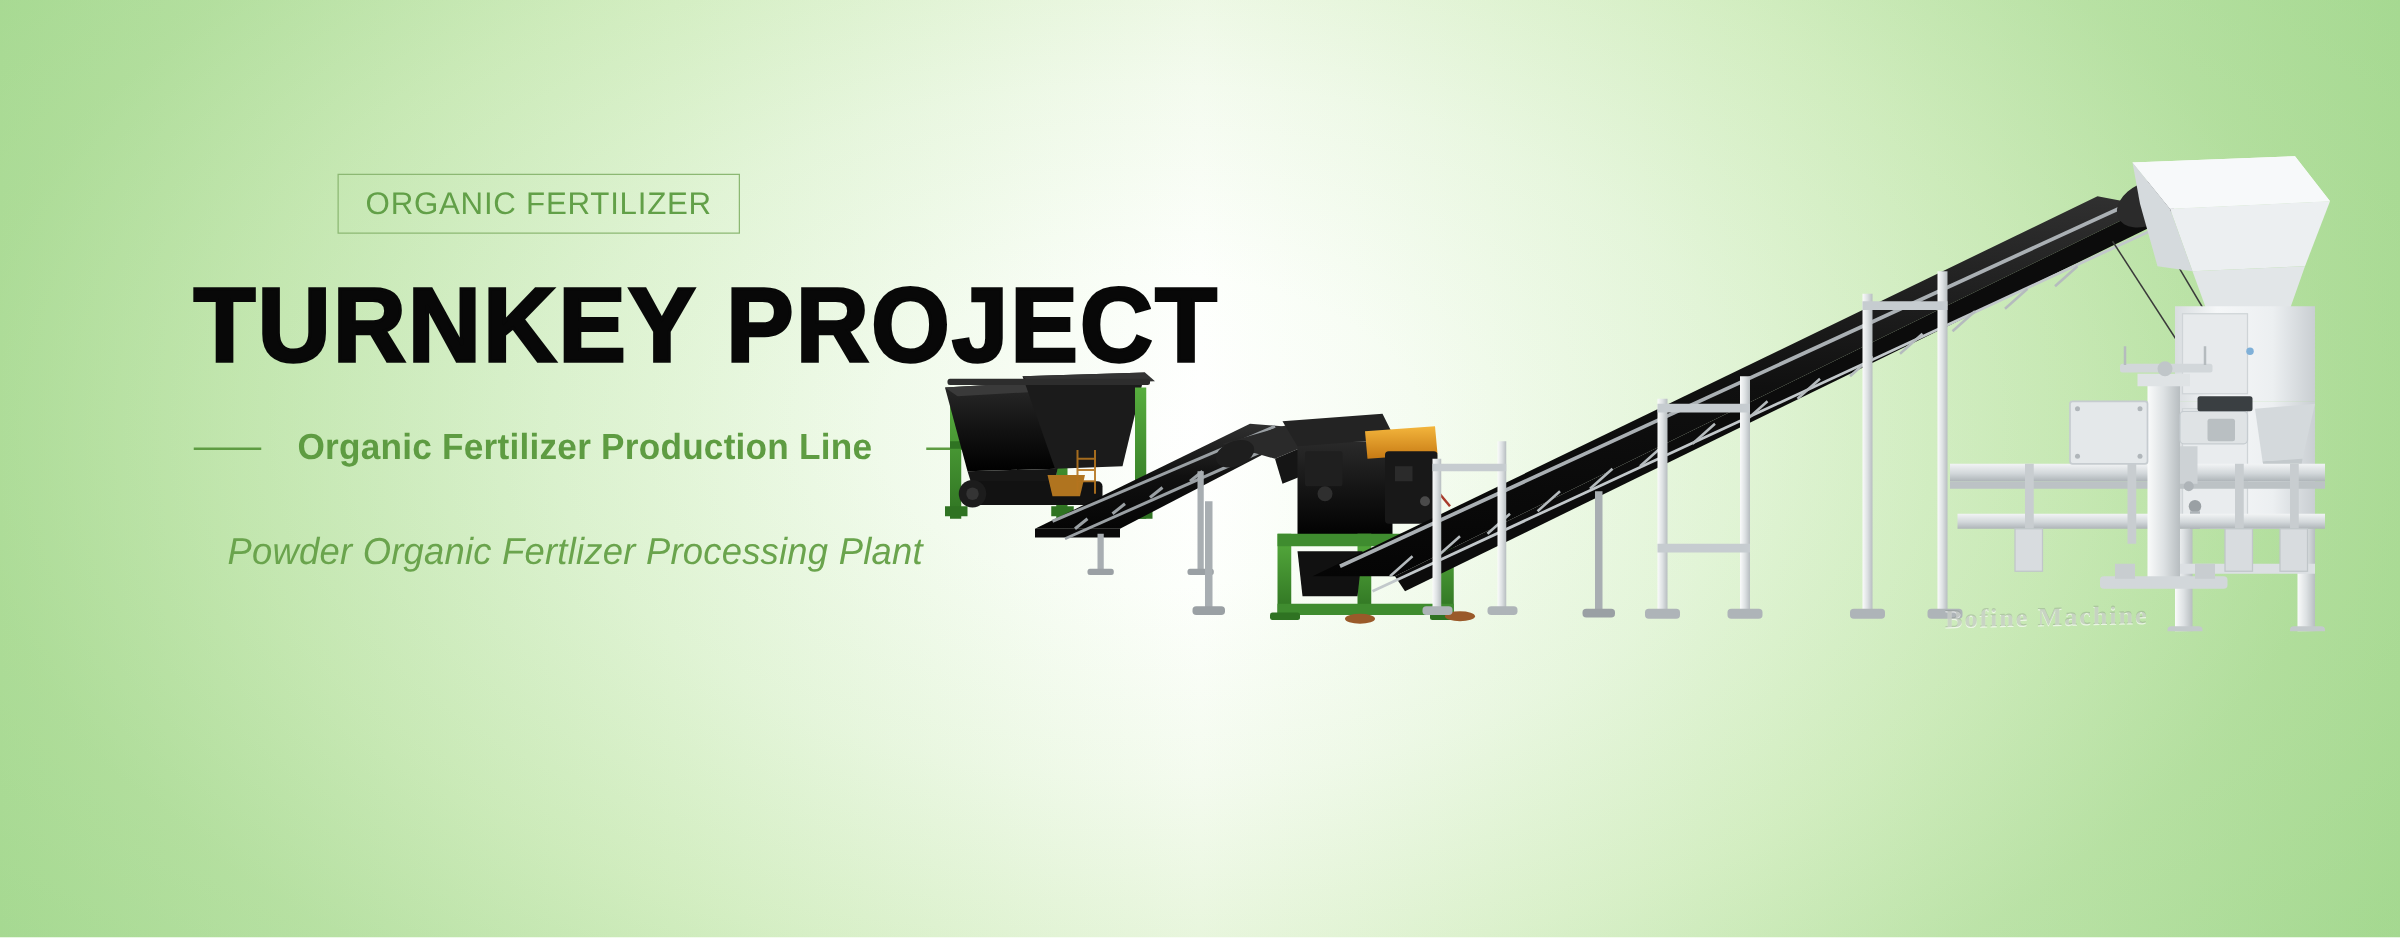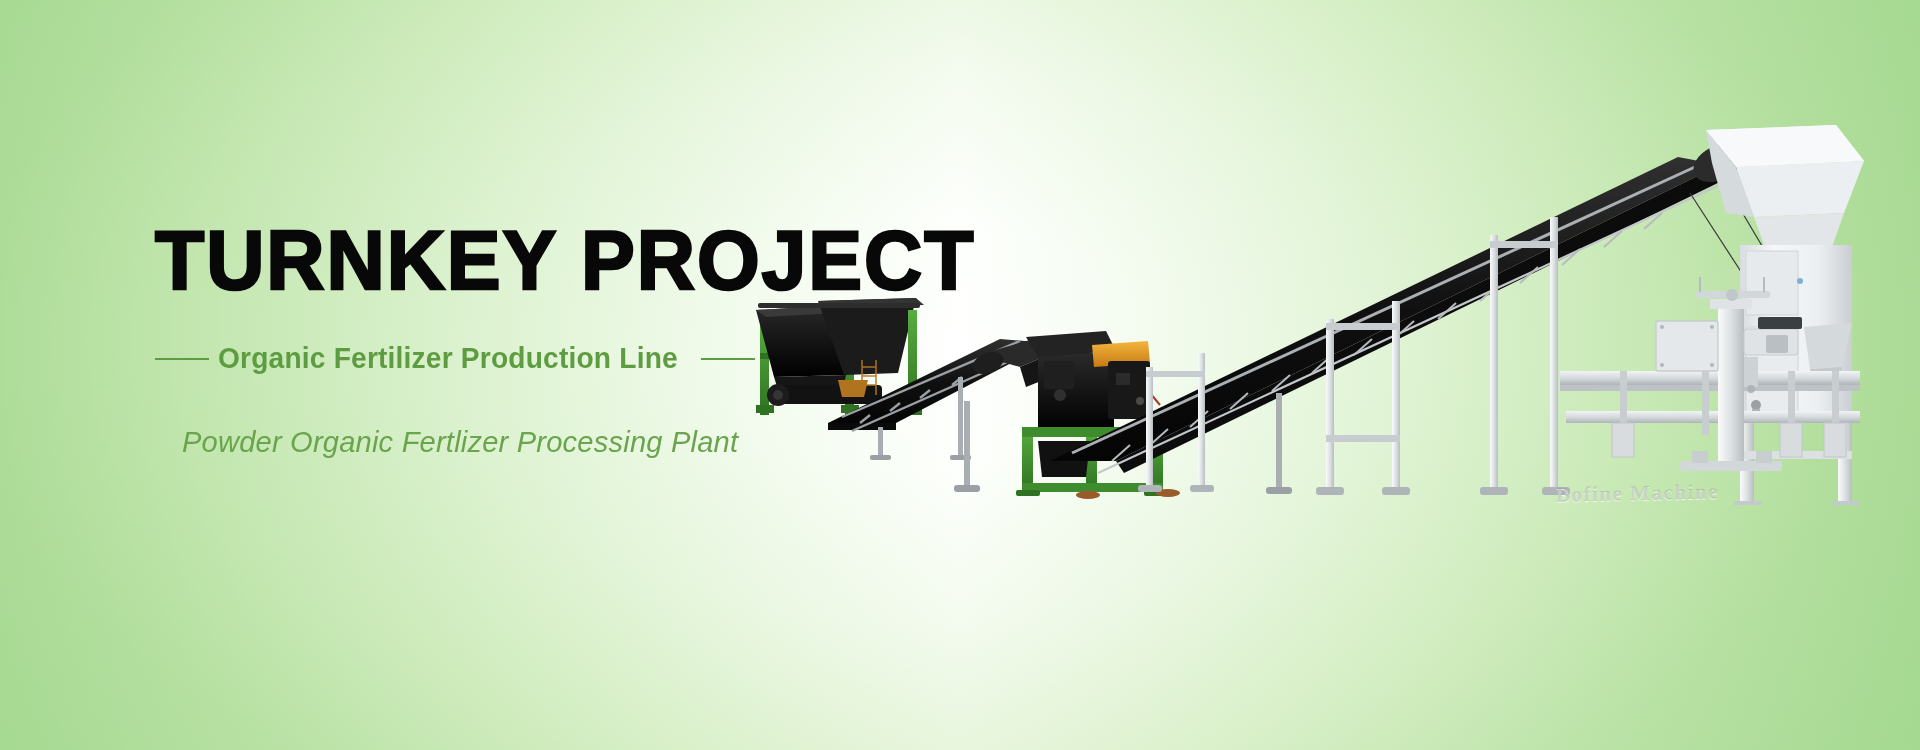--- a/index.html
+++ b/index.html
@@ -64,21 +64,21 @@
     white-space: nowrap;
     -webkit-text-stroke: 2.6px #080808;
   }
 
   .subline {
     position: absolute;
     left: 155px;
     top: 342px;
     display: flex;
     align-items: center;
-    gap: 9px;
+    gap: 29px;
     white-space: nowrap;
     justify-content: center;
   }
   .rule {
     width: 54px;
     height: 2px;
     background: #5e9c42;
     flex: none;
   }
   .subline-label {
@@ -130,20 +130,23 @@
     transform: skewY(-1.2deg);
   }
 </style>
 </head>
 <body>
 
 <div id="banner">
 
   <div class="text-col">
 
+    <div class="badge">
+      <span class="badge-label">ORGANIC FERTILIZER</span>
+    </div>
 
     <div class="headline">TURNKEY PROJECT</div>
 
     <div class="subline">
       <span class="rule"></span>
       <span class="subline-label">Organic Fertilizer Production Line</span>
       <span class="rule"></span>
     </div>
 
     <div class="tagline">Powder Organic Fertlizer Processing Plant</div>

